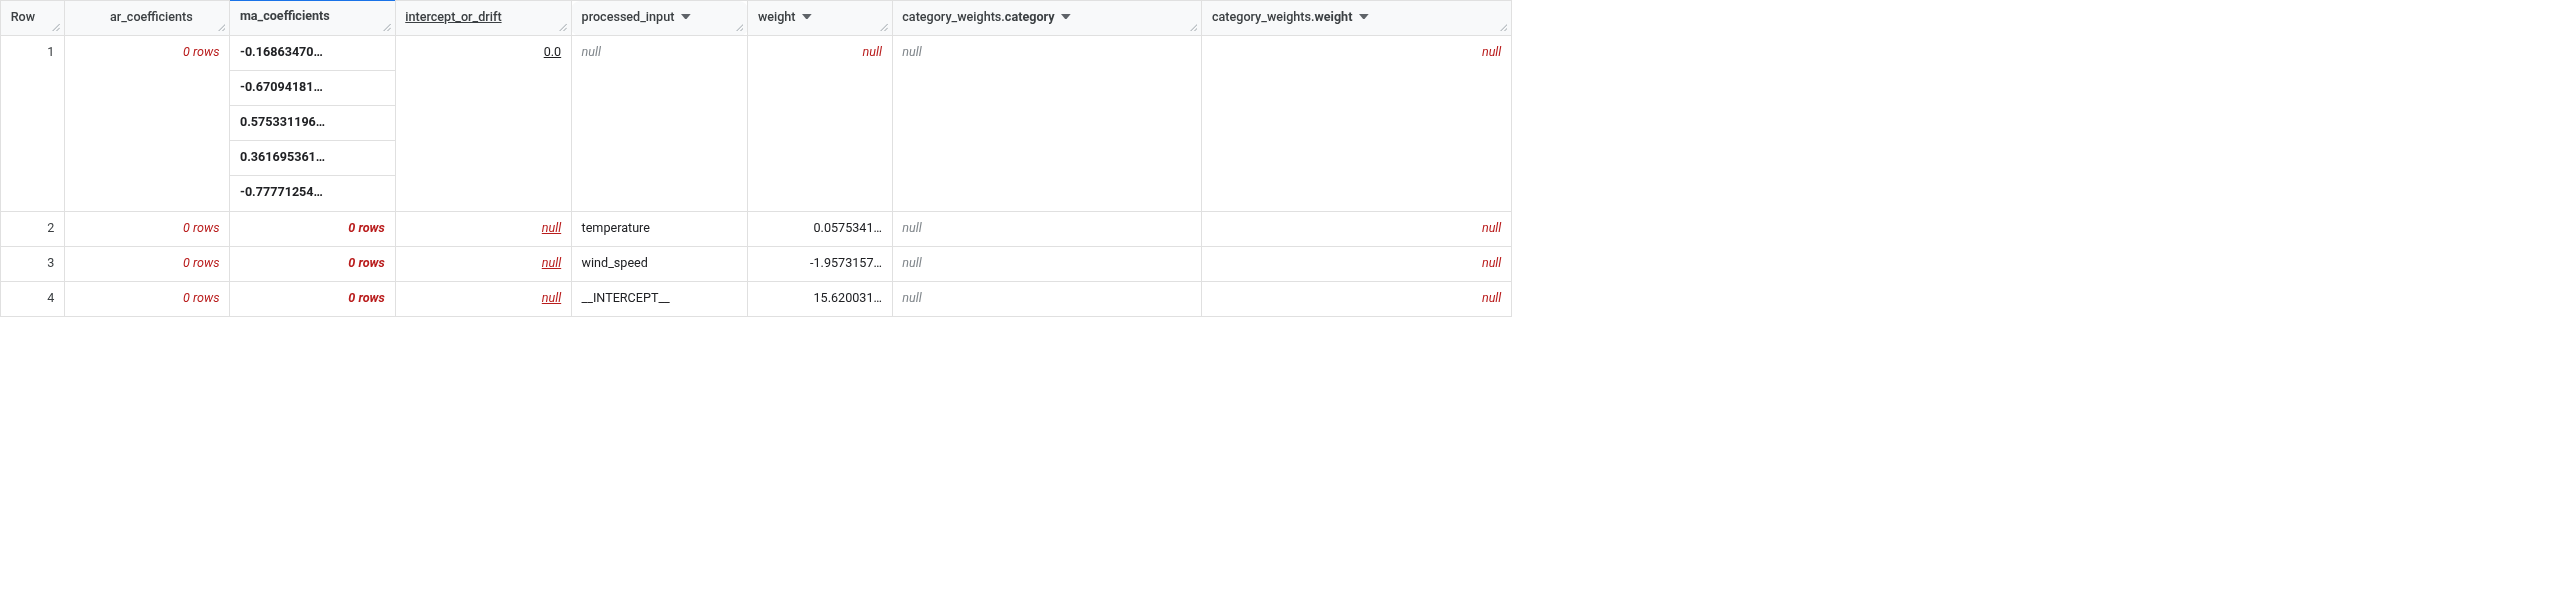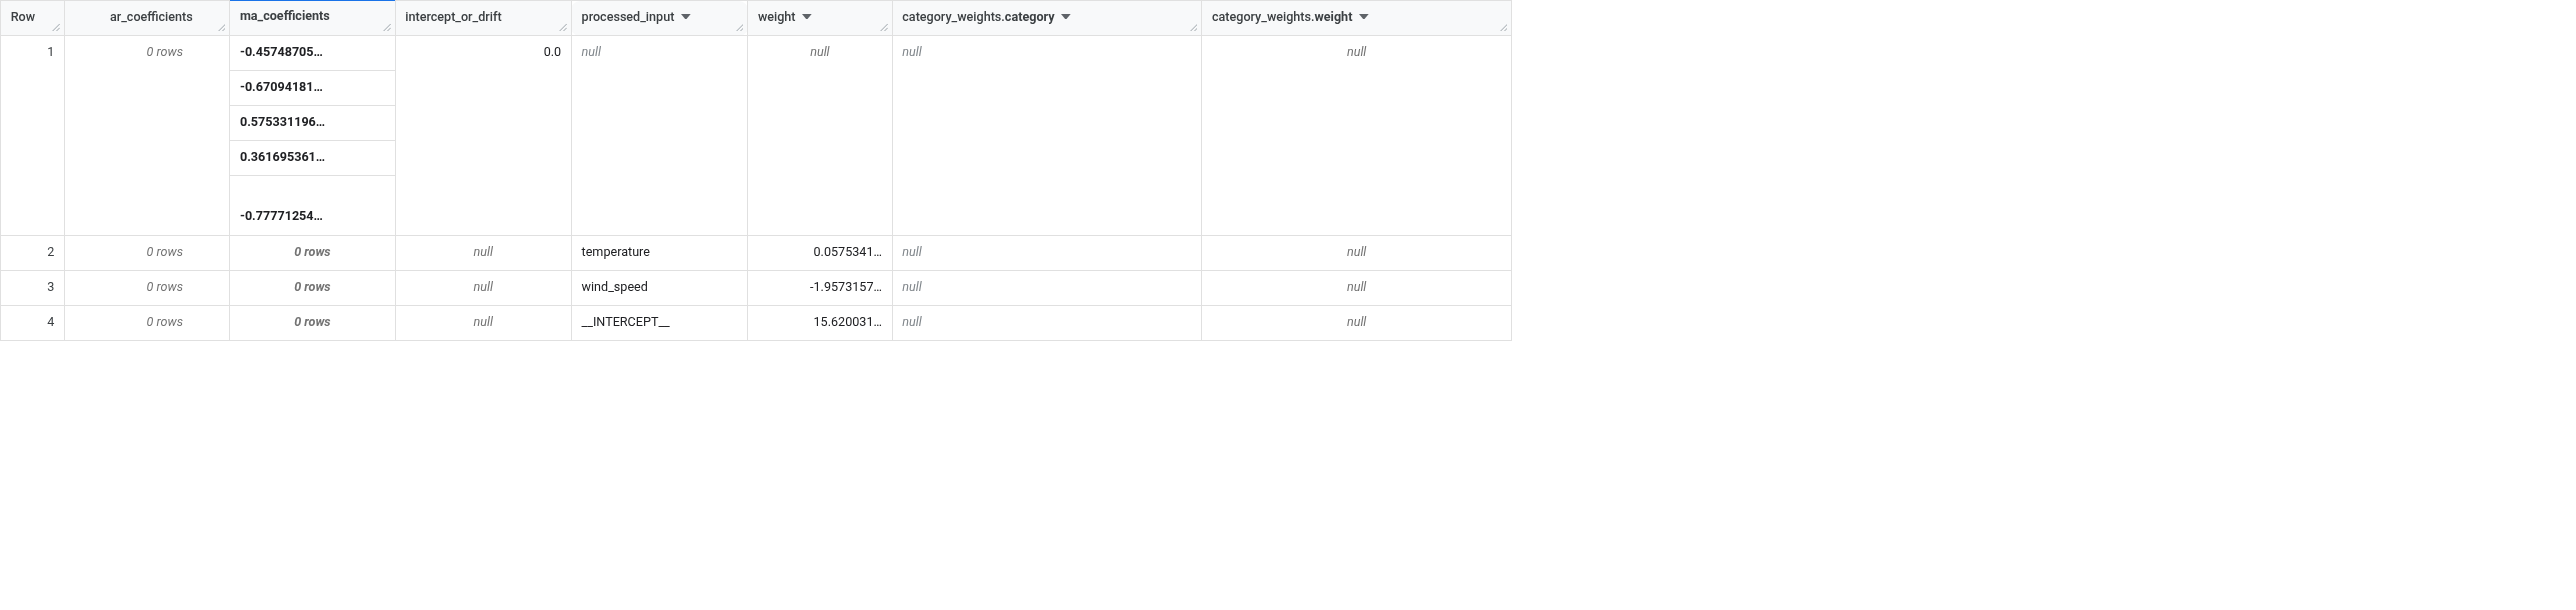--- a/index.html
+++ b/index.html
@@ -71,33 +71,33 @@
     white-space: nowrap;
   }
   .td.rownum {
     text-align: right;
     color: #3c4043;
     background: #fff;
     padding-right: 9.7px;
   }
   .td.num { text-align: right; font-variant-numeric: tabular-nums; }
   .td.muted { color: #80868b; font-style: italic; }
-  .td.right-muted { color: #737373; font-style: italic; text-align: center; }
+  .td.right-muted { color: #b91c1c; font-style: italic; text-align: right; }
   .td.nested { padding: 0; }
   .nested-cell {
     border-bottom: 1px solid #e0e0e0;
     padding: 7.8px 9.7px;
     height: 35px;
   }
-  .nested-cell:last-child { border-bottom: none; margin-top: 24px; }
+  .nested-cell:last-child { border-bottom: none; }
   
   .c-row { width: 58px; }
   .c-ar  { width: 150px; padding-left: 45px; }
   .c-ma  { width: 150px; font-weight: bold; }
-  .c-int { width: 160px; }
+  .c-int { width: 160px; text-decoration: underline; }
   .c-proc{ width: 160px; border-radius: 9px; }
   .c-wt  { width: 131px; }
   .c-cat { width: 281px; }
   .c-cw  { width: 281px; }
   svg { display: block; }
 </style>
 </head>
 <body>
 
 <div class="table">
@@ -216,21 +216,21 @@
 
     </div>
   </div>
 
   <div class="tbody">
 
     <div class="tr">
       <div class="td rownum c-row">1</div>
       <div class="td right-muted c-ar">0 rows</div>
       <div class="td nested c-ma">
-        <div class="nested-cell">-0.45748705…</div>
+        <div class="nested-cell">-0.16863470…</div>
         <div class="nested-cell">-0.67094181…</div>
         <div class="nested-cell">0.575331196…</div>
         <div class="nested-cell">0.361695361…</div>
         <div class="nested-cell">-0.77771254…</div>
       </div>
       <div class="td num c-int">0.0</div>
       <div class="td muted c-proc">null</div>
       <div class="td right-muted c-wt">null</div>
       <div class="td muted c-cat">null</div>
       <div class="td right-muted c-cw">null</div>

